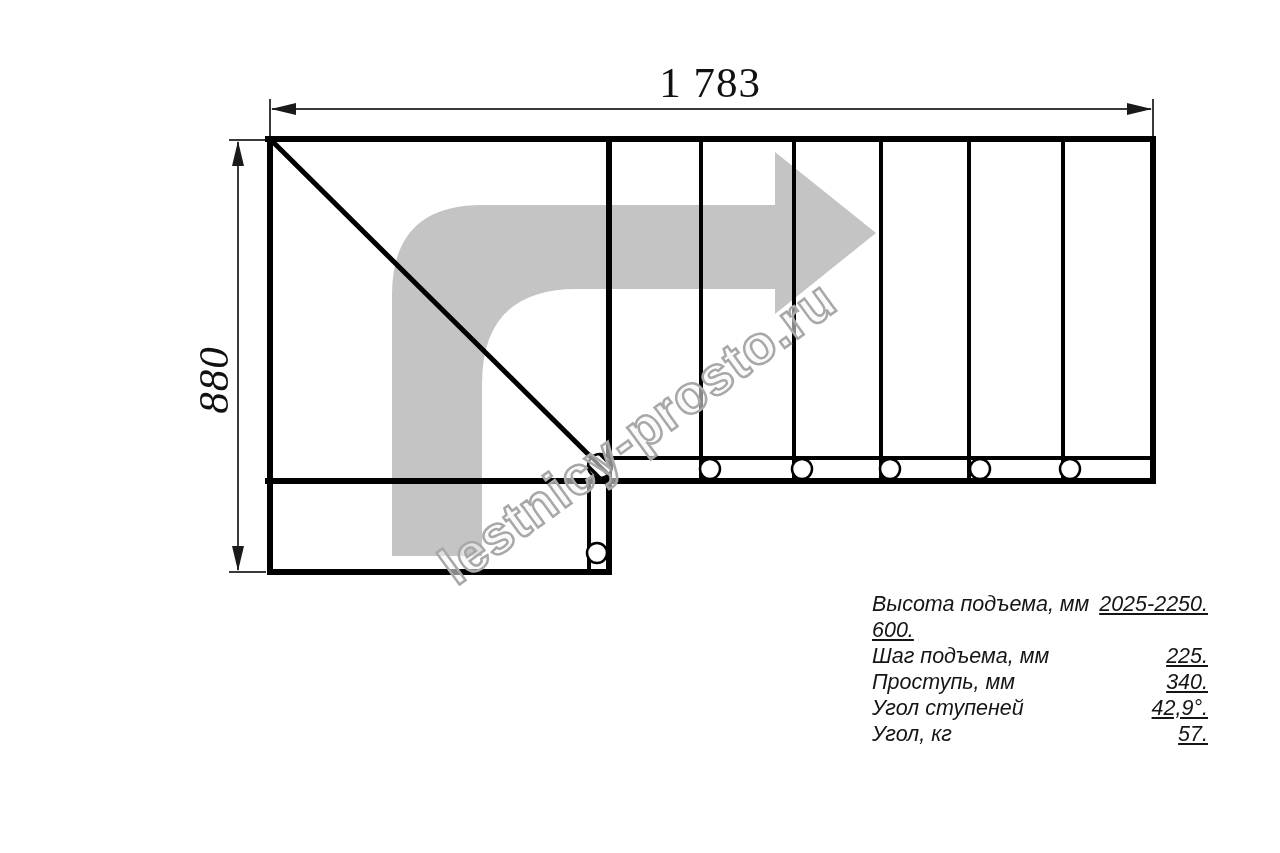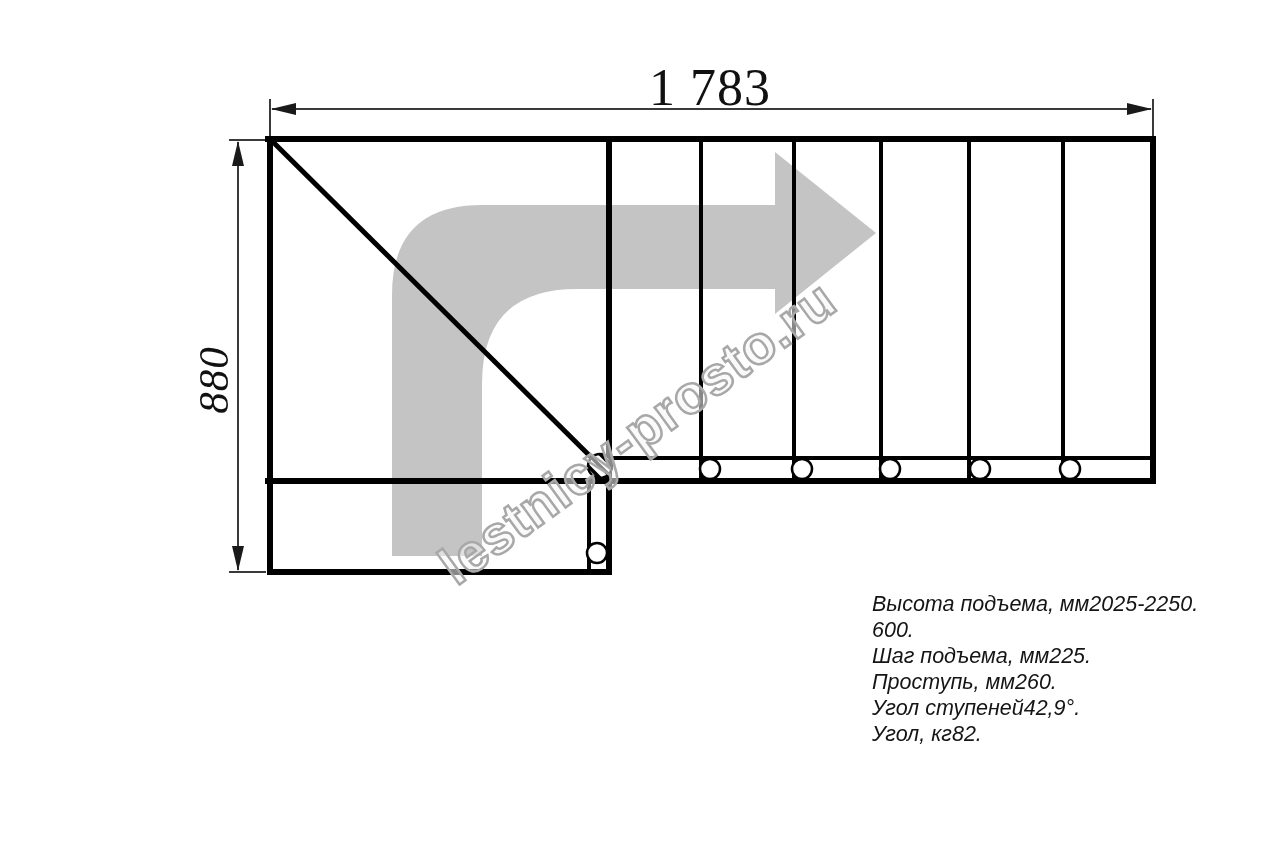--- a/index.html
+++ b/index.html
@@ -8,21 +8,21 @@
     width:1280px;height:853px;
     background:#ffffff;
     overflow:hidden;
     font-family:"Liberation Sans",sans-serif;
   }
   .drawing-svg{position:absolute;left:0;top:0;}
   .dim-top{
     position:absolute;left:560px;top:58px;width:300px;
     text-align:center;
     font-family:"Liberation Serif","DejaVu Serif",serif;
-    font-size:52px;color:#111;letter-spacing:1px;
+    font-size:43px;color:#111;letter-spacing:1px;
   }
   .dim-left{
     position:absolute;left:213px;top:380px;
     transform:translate(-50%,-50%) rotate(-90deg);
     font-family:"Liberation Serif","DejaVu Serif",serif;
     font-style:italic;
     font-size:43px;color:#111;letter-spacing:1px;
     white-space:nowrap;
   }
   .watermark{
@@ -32,24 +32,24 @@
     white-space:nowrap;
     color:rgba(245,245,245,0.55);
     -webkit-text-stroke:2.5px #a8a8a8;
     letter-spacing:1px;
   }
   .specs{
     position:absolute;left:872px;top:591px;width:336px;
     font-style:italic;font-size:21.5px;color:#151515;
   }
   .spec-row{
-    display:flex;
+    display:flex;justify-content:space-between;
     line-height:26px;white-space:nowrap;
   }
-  .spec-value{text-align:right;}
+  .spec-value{text-align:right;text-decoration:underline;}
 </style>
 </head>
 <body>
 
 <div class="canvas">
 
   <svg class="drawing-svg" width="1280" height="853" viewBox="0 0 1280 853">
 
     <path d="M 392 556 L 392 295 Q 392 205 482 205 L 775 205 L 775 152 L 876 233 L 775 314 L 775 289 L 577 289 Q 482 289 482 384 L 482 556 Z" fill="#c4c4c4" stroke="none"></path>
 
@@ -123,25 +123,25 @@
     </div>
     <div class="spec-row">
       <span class="spec-value">600.</span>
     </div>
     <div class="spec-row">
       <span class="spec-label">Шаг подъема, мм</span>
       <span class="spec-value">225.</span>
     </div>
     <div class="spec-row">
       <span class="spec-label">Проступь, мм</span>
-      <span class="spec-value">260.</span>
+      <span class="spec-value">340.</span>
     </div>
     <div class="spec-row">
       <span class="spec-label">Угол ступеней</span>
       <span class="spec-value">42,9°.</span>
     </div>
     <div class="spec-row">
       <span class="spec-label">Угол, кг</span>
-      <span class="spec-value">82.</span>
+      <span class="spec-value">57.</span>
     </div>
   </div>
 
 </div>
 
 </body></html>

